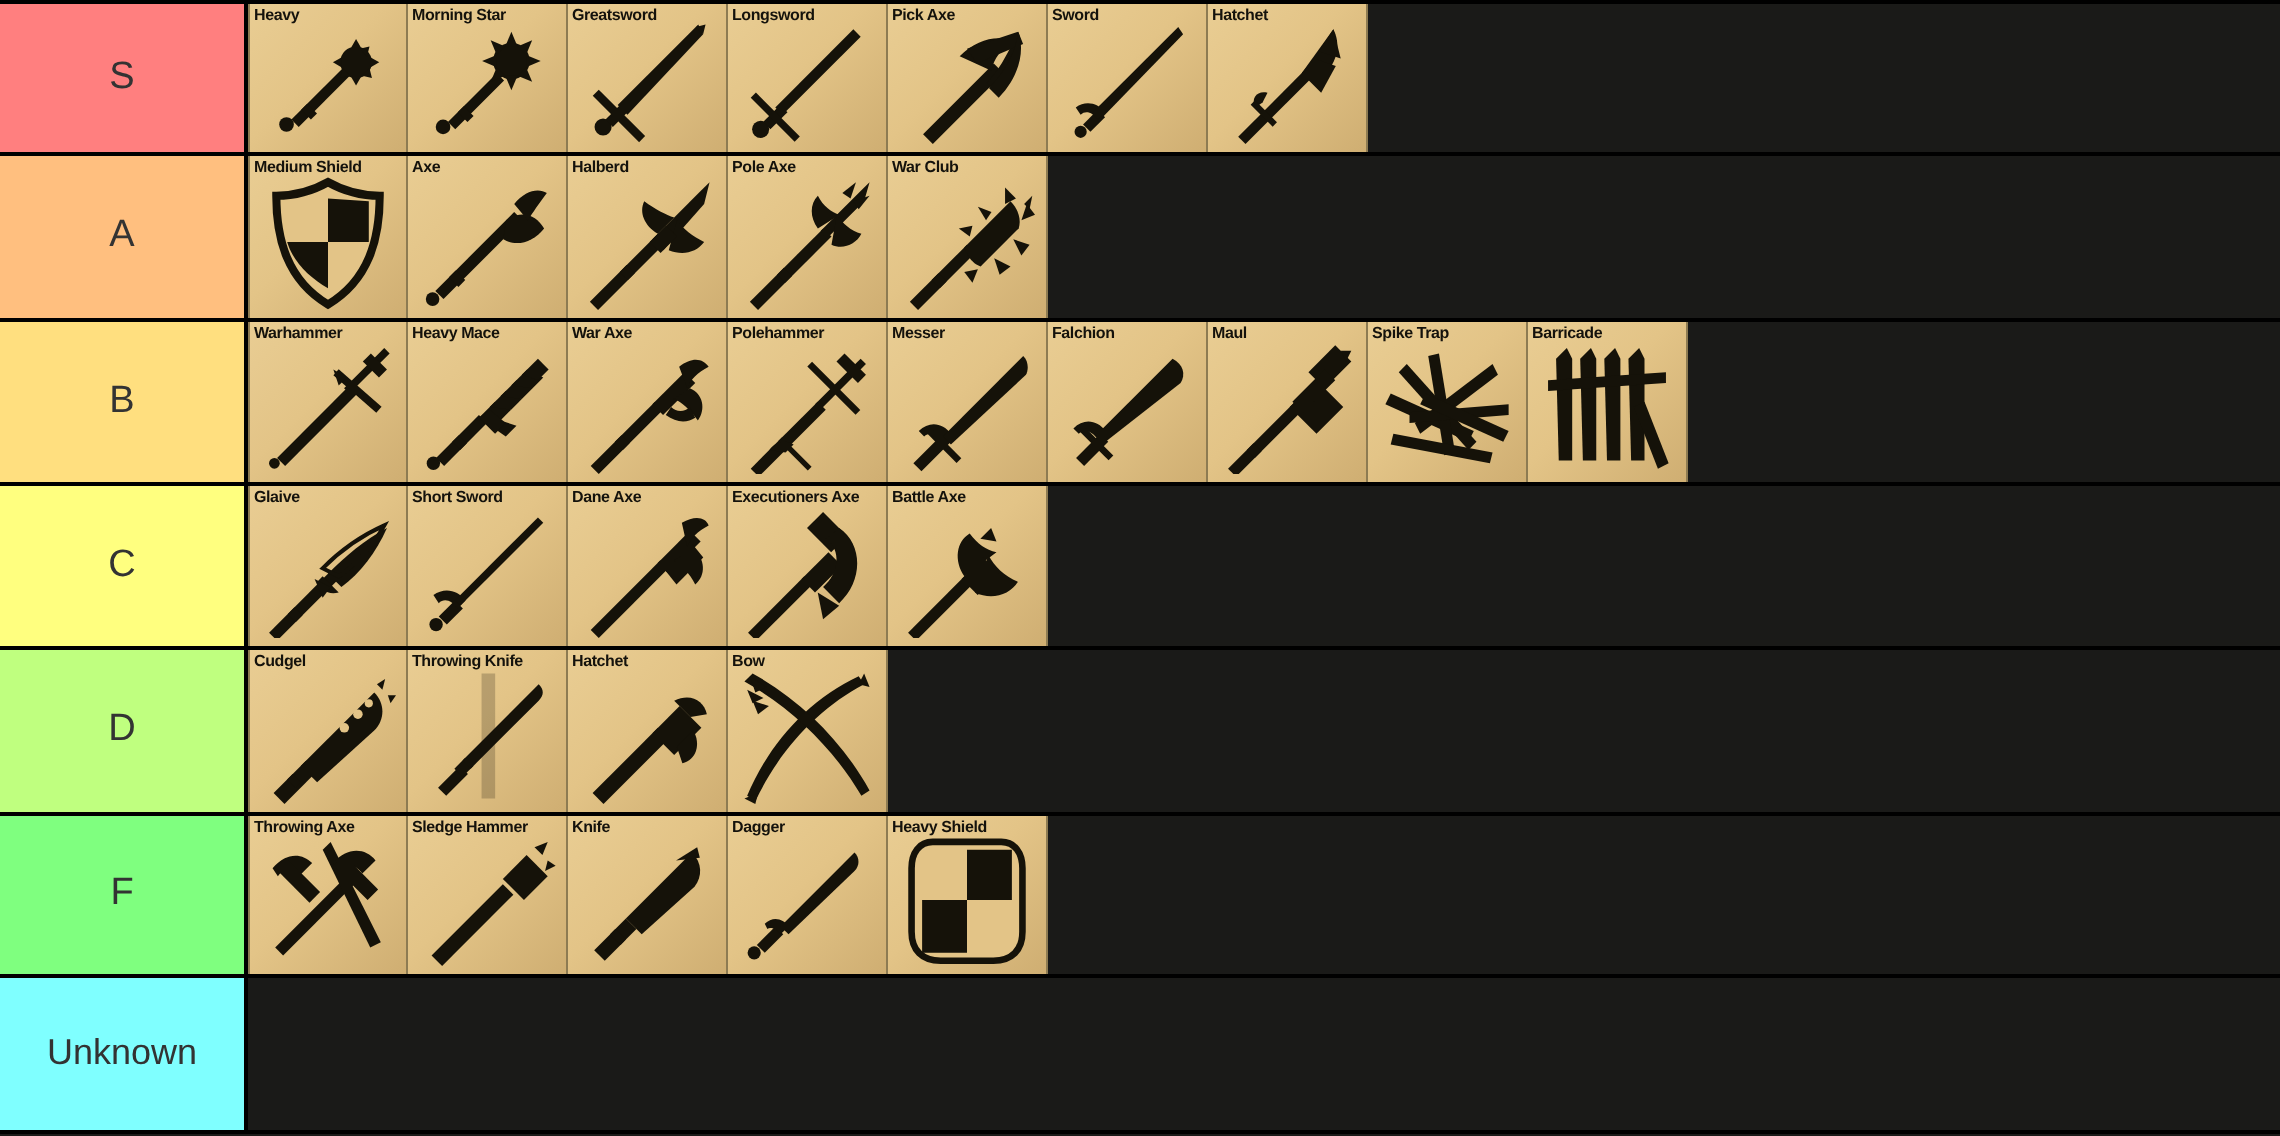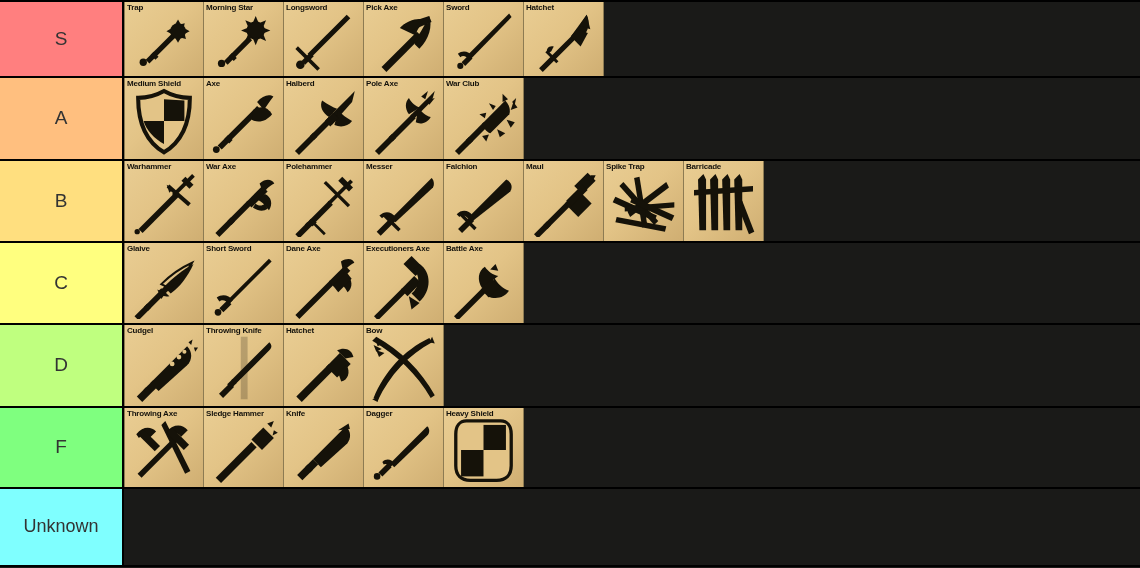--- a/index.html
+++ b/index.html
@@ -117,21 +117,21 @@
         <div class="logo-cell" style="background: rgb(58, 58, 56);"></div>
       </div>
     <div class="logo-word">TIERMAKER</div>
   </div>
 
   <div class="rows" id="rows">
       <div class="row" style="height: 78px;">
         <div class="tier-label" style="background: rgb(255, 127, 127);">S</div>
         <div class="items">
           <div class="item">
-            <div class="item-label">Trap</div>
+            <div class="item-label">Heavy</div>
             <div class="item-art">
               <svg viewBox="0 0 100 100">
                 <g fill="#151209">
                   <circle cx="16" cy="84" r="6"></circle>
                   <path d="M20 80 L66 34 L72 40 L26 86 Z"></path>
                   <path d="M28 72 l8 8 l5-5 l-8-8 z"></path>
                   <path d="M62 22 l22 0 l0 22 l-22 0 z" transform="rotate(-45 73 33)"></path>
                   <circle cx="73" cy="33" r="13"></circle>
                   <path d="M73 14 l4 7 l-8 0 z"></path>
                   <path d="M92 33 l-7 4 l0 -8 z"></path>
@@ -159,20 +159,35 @@
                   <path d="M46 32 l12 -5 l0 10 z"></path>
                   <path d="M87 15 l-5 12 l-7 -7 z"></path>
                   <path d="M87 49 l-12 -5 l7 -7 z"></path>
                   <path d="M53 49 l5 -12 l7 7 z"></path>
                   <path d="M53 15 l12 5 l-7 7 z"></path>
                 </g>
               </svg>
             </div>
           </div>
           <div class="item">
+            <div class="item-label">Greatsword</div>
+            <div class="item-art">
+              <svg viewBox="0 0 100 100">
+                <g fill="#151209">
+                  <circle cx="14" cy="86" r="7"></circle>
+                  <path d="M16 80 L30 66 L36 72 L22 86 Z"></path>
+                  <path d="M12 56 L50 94 L56 88 L18 50 Z" opacity="0"></path>
+                  <path d="M8 58 L46 96" stroke="#151209" stroke-width="7"></path>
+                  <path d="M26 68 L92 2 L96 10 L34 76 Z"></path>
+                  <path d="M90 4 l8 -2 l-2 8 z"></path>
+                </g>
+              </svg>
+            </div>
+          </div>
+          <div class="item">
             <div class="item-label">Longsword</div>
             <div class="item-art">
               <svg viewBox="0 0 100 100">
                 <g fill="#151209">
                   <circle cx="12" cy="88" r="7"></circle>
                   <path d="M14 82 L28 68 L34 74 L20 88 Z"></path>
                   <path d="M6 60 L42 96" stroke="#151209" stroke-width="6"></path>
                   <path d="M24 70 L88 6 L94 12 L30 76 Z"></path>
                 </g>
               </svg>
@@ -316,20 +331,38 @@
                   <path d="M12 88 L66 34 L72 40 L18 94 Z"></path>
                   <path d="M62 36 L92 6 L96 10 L66 40 Z"></path>
                   <path d="M56 24 L88 52" stroke="#151209" stroke-width="6"></path>
                   <path d="M82 10 L94 22 L88 28 L76 16 Z"></path>
                   <path d="M54 22 l10 6 l-6 6 z"></path>
                 </g>
               </svg>
             </div>
           </div>
           <div class="item">
+            <div class="item-label">Heavy Mace</div>
+            <div class="item-art">
+              <svg viewBox="0 0 100 100">
+                <g fill="#151209">
+                  <circle cx="10" cy="92" r="5"></circle>
+                  <path d="M12 88 L44 56 L50 62 L18 94 Z"></path>
+                  <path d="M24 76 l6 6 l5 -5 l-6 -6 z"></path>
+                  <path d="M44 58 L56 46 L68 52 L60 60 L72 64 L64 72 Z"></path>
+                  <path d="M52 50 L64 38 L76 44 L68 52 Z"></path>
+                  <path d="M60 42 L72 30 L84 36 L76 44 Z"></path>
+                  <path d="M68 34 L80 22 L92 28 L84 36 Z"></path>
+                  <path d="M76 26 L88 14 L96 22 L88 30 Z"></path>
+                  <path d="M44 58 L56 70 L64 62 L52 52 Z"></path>
+                </g>
+              </svg>
+            </div>
+          </div>
+          <div class="item">
             <div class="item-label">War Axe</div>
             <div class="item-art">
               <svg viewBox="0 0 100 100">
                 <g fill="#151209">
                   <path d="M8 94 L56 46 L62 52 L14 100 Z"></path>
                   <path d="M26 76 l6 6 l5 -5 l-6 -6 z"></path>
                   <path d="M54 48 L78 24 L86 32 L62 56 Z"></path>
                   <path d="M74 20 C84 12 92 14 96 20 C88 24 82 30 80 36 Z"></path>
                   <path d="M82 36 C92 40 94 52 88 60 C82 52 76 46 70 44 Z"></path>
                   <path d="M64 56 C72 62 80 62 86 58 L82 50 C78 54 72 54 68 50 Z"></path>

